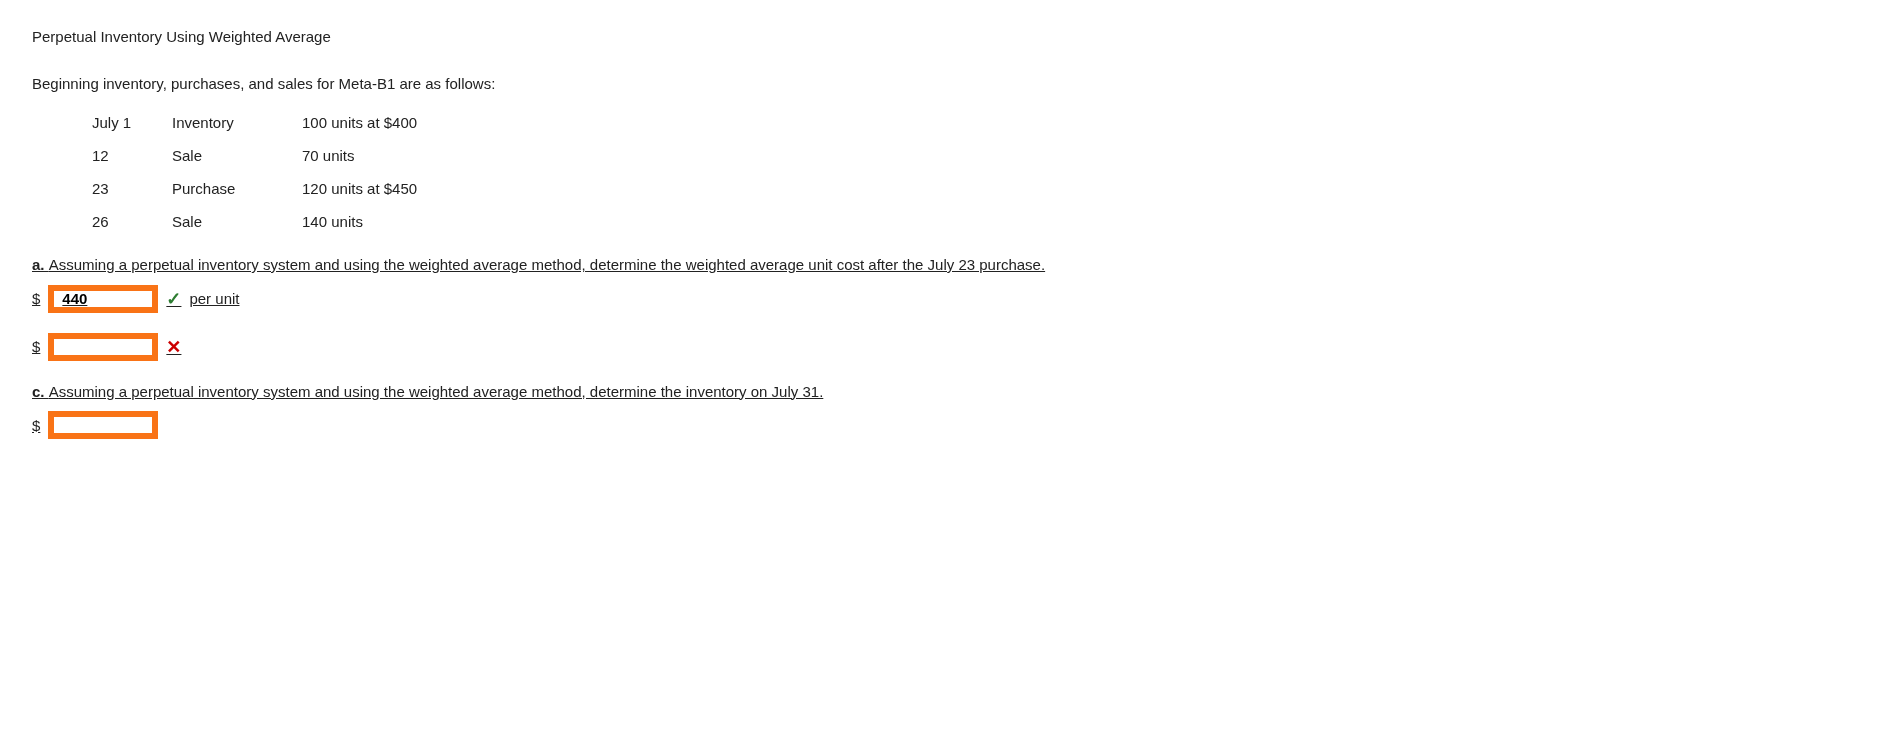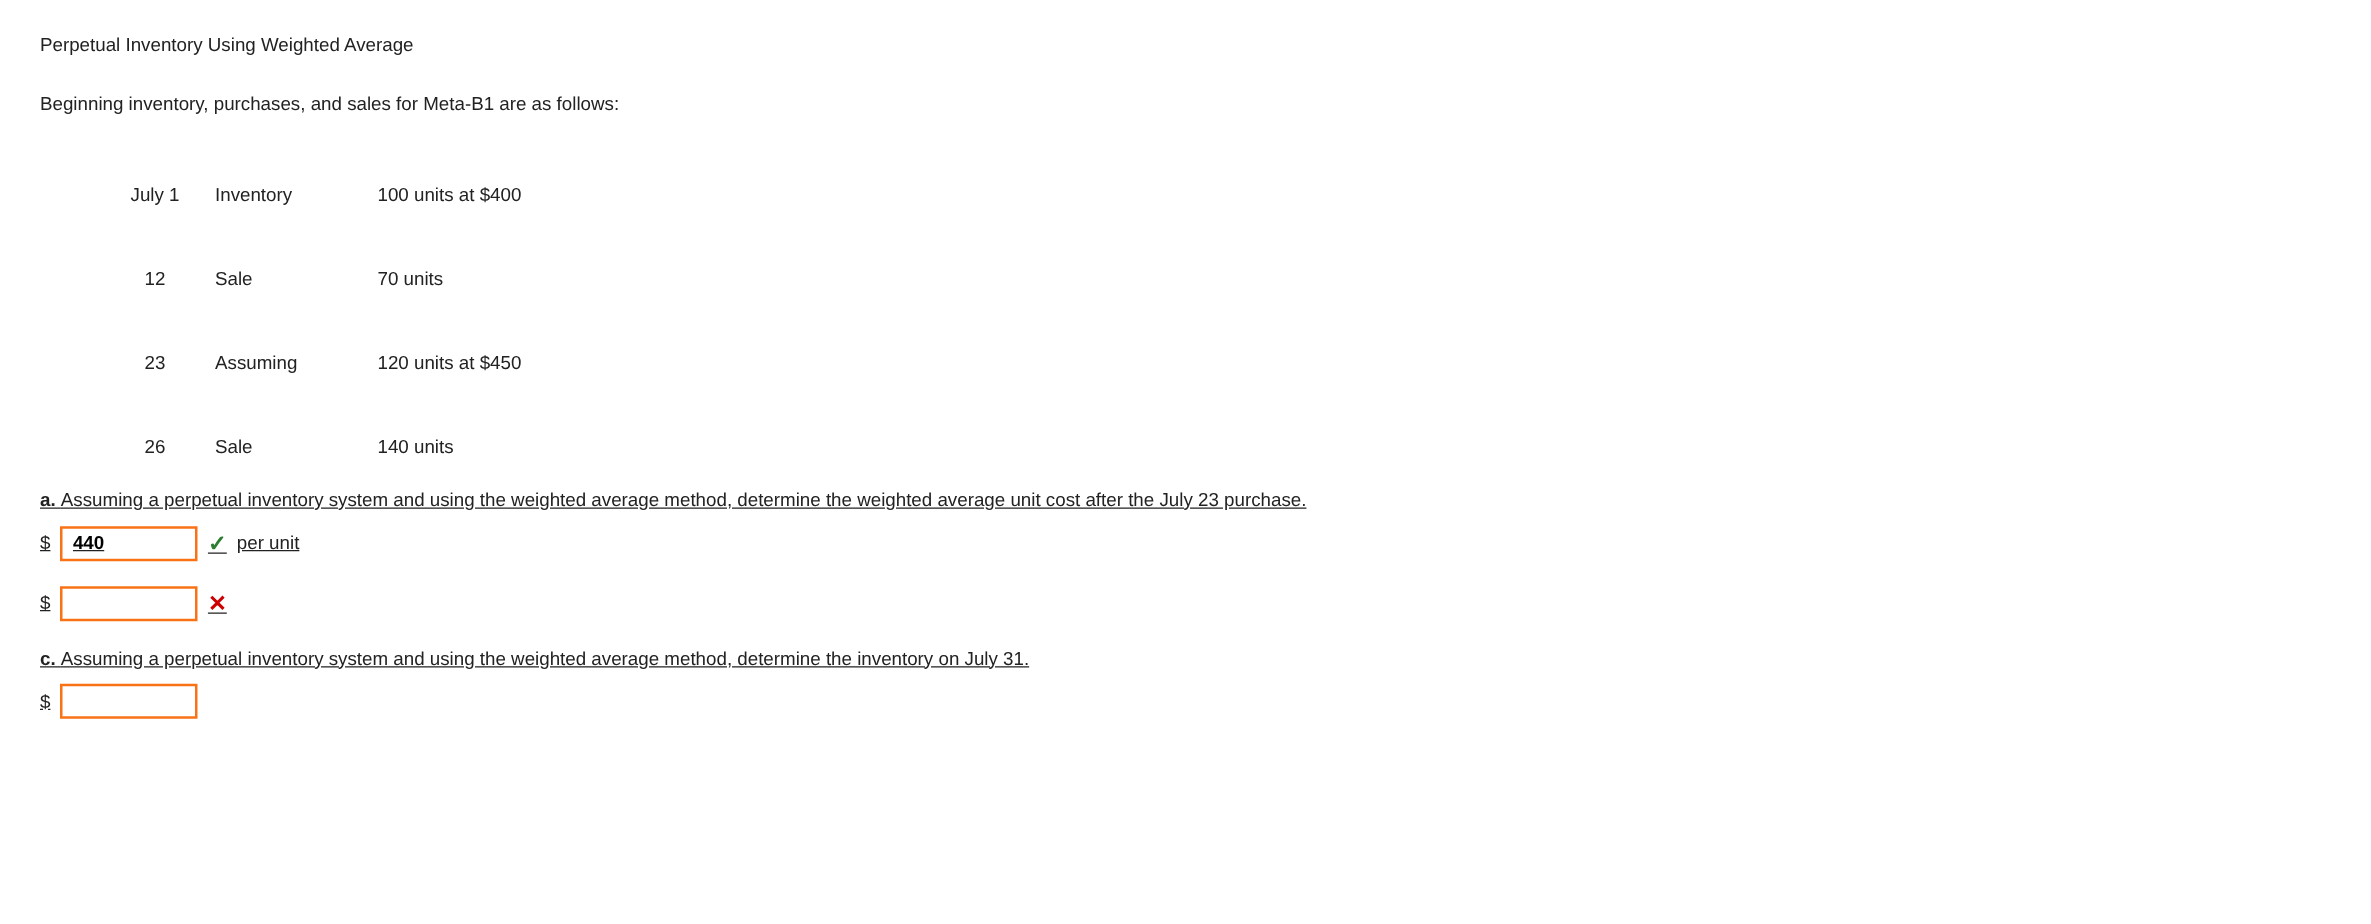--- a/index.html
+++ b/index.html
@@ -28,24 +28,23 @@
       margin-left: 60px;
       margin-bottom: 24px;
     }
     .inv-row {
       display: flex;
       align-items: baseline;
       margin-bottom: 16px;
     }
     .col-date {
       width: 80px;
-      text-align: center;
+      text-align: left;
       padding-right: 16px;
       font-size: 15px;
-      margin-top: 34px;
     }
     .col-type {
       width: 130px;
       font-size: 15px;
     }
     .col-desc {
       font-size: 15px;
     }
     .section {
       margin-bottom: 20px;
@@ -62,21 +61,21 @@
     .answer-row {
       display: flex;
       align-items: center;
       gap: 8px;
       margin-bottom: 20px;
     }
     .dollar-sign {
       font-size: 15px;
     }
     .answer-input {
-      border: 2px solid #f97316;
+      border: 6px solid #f97316;
       padding: 4px 8px;
       font-size: 15px;
       width: 110px;
       height: 28px;
       font-weight: bold;
       text-align: left;
     }
     .check-icon {
       color: #2e7d32;
       font-size: 18px;
@@ -104,21 +103,21 @@
       <div class="col-type">Inventory</div>
       <div class="col-desc">100 units at $400</div>
     </div>
     <div class="inv-row">
       <div class="col-date">12</div>
       <div class="col-type">Sale</div>
       <div class="col-desc">70 units</div>
     </div>
     <div class="inv-row">
       <div class="col-date">23</div>
-      <div class="col-type">Assuming</div>
+      <div class="col-type">Purchase</div>
       <div class="col-desc">120 units at $450</div>
     </div>
     <div class="inv-row">
       <div class="col-date">26</div>
       <div class="col-type">Sale</div>
       <div class="col-desc">140 units</div>
     </div>
   </div>
 
 <div>

